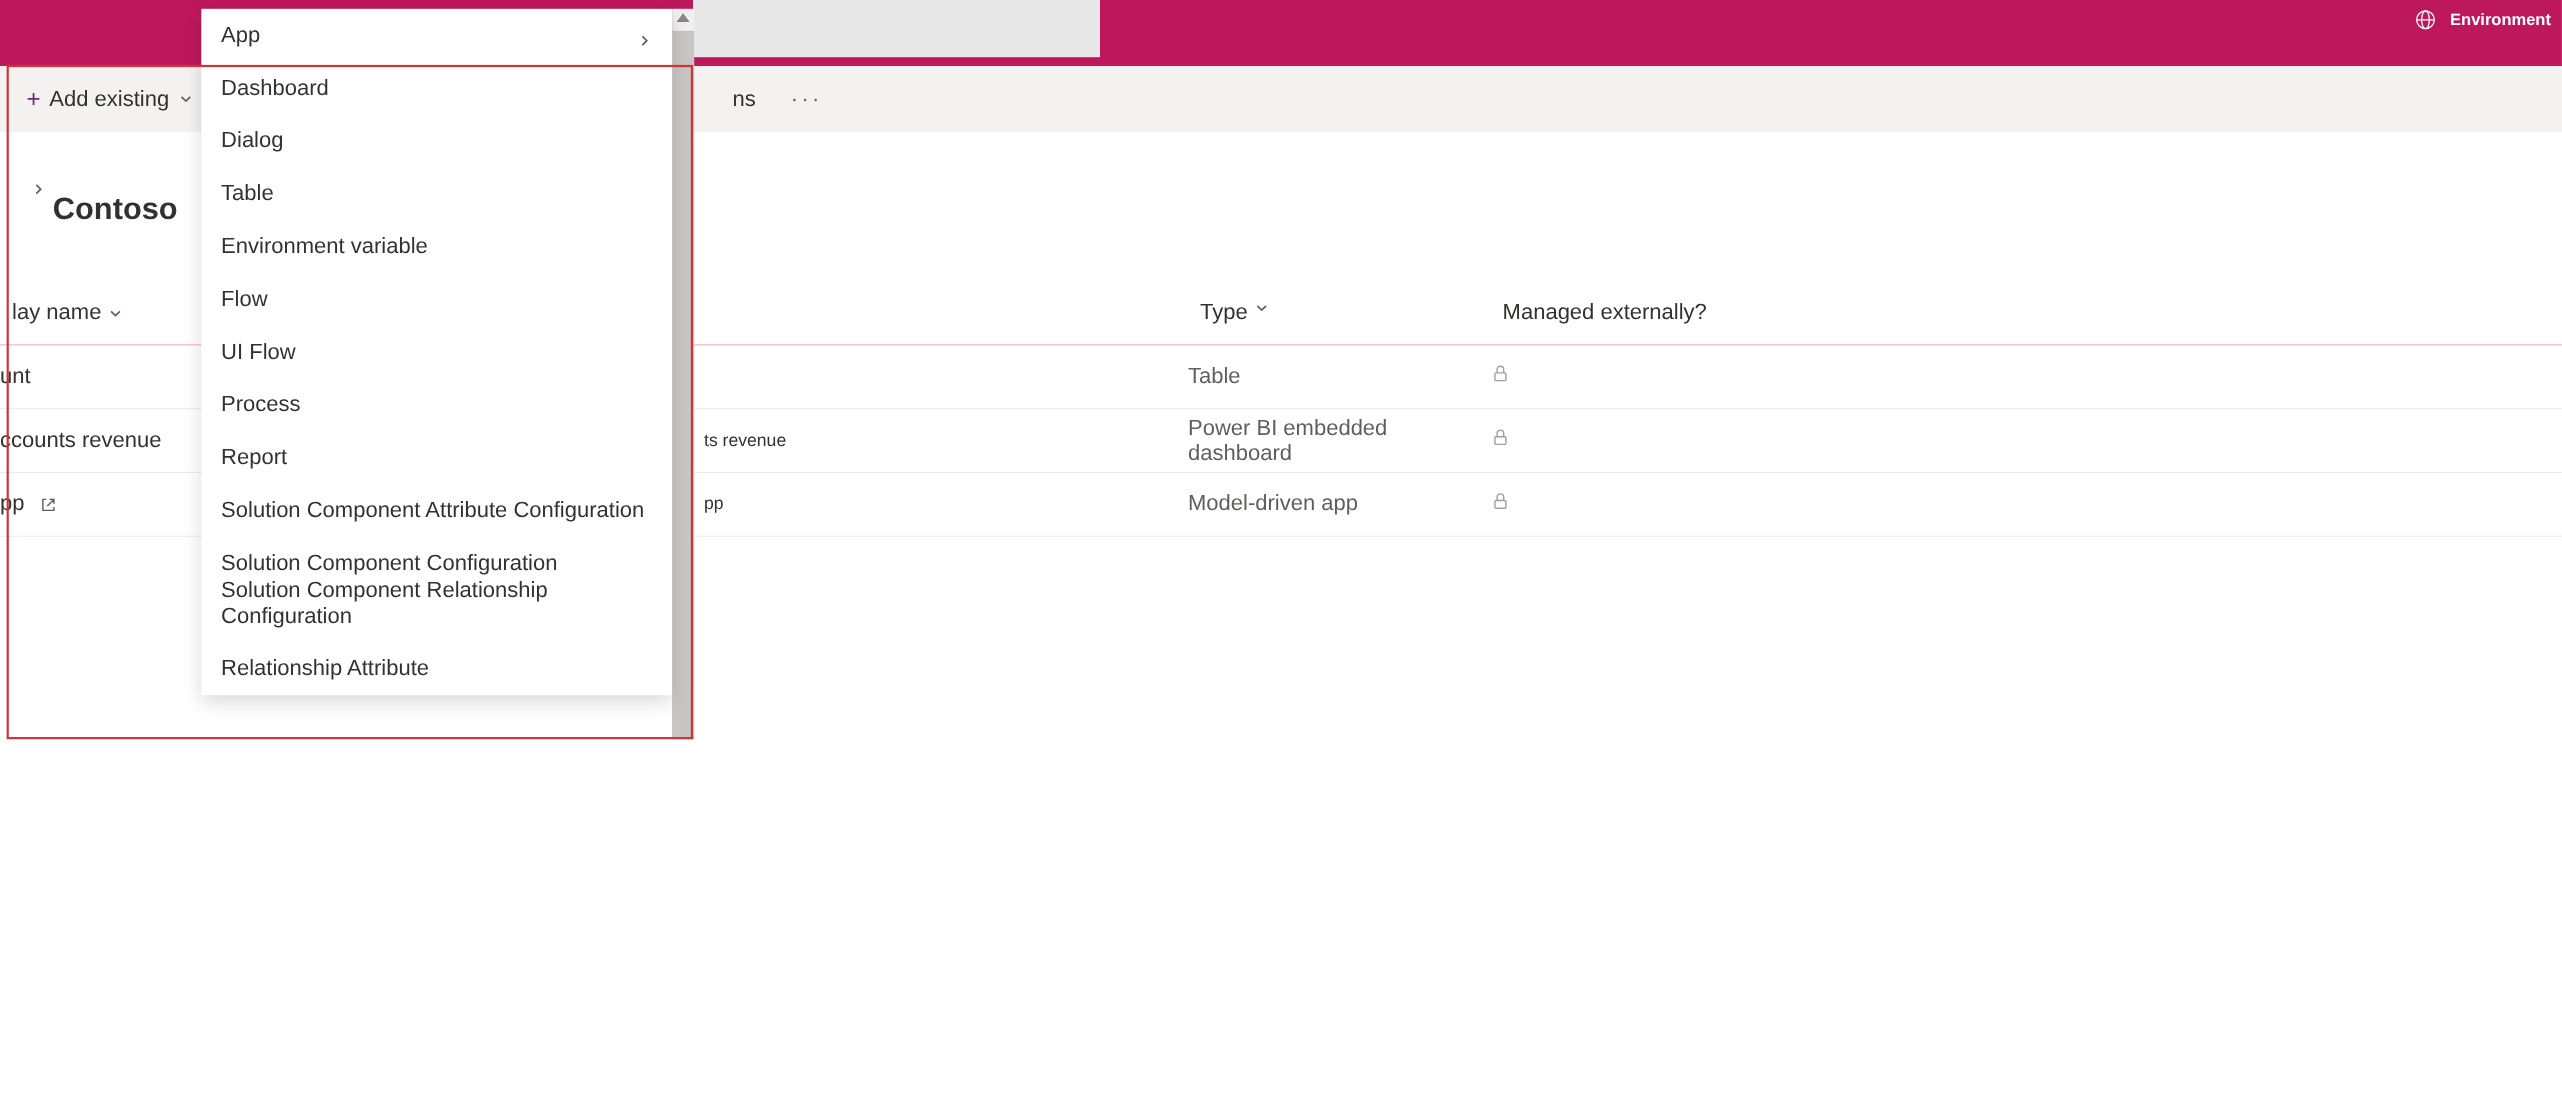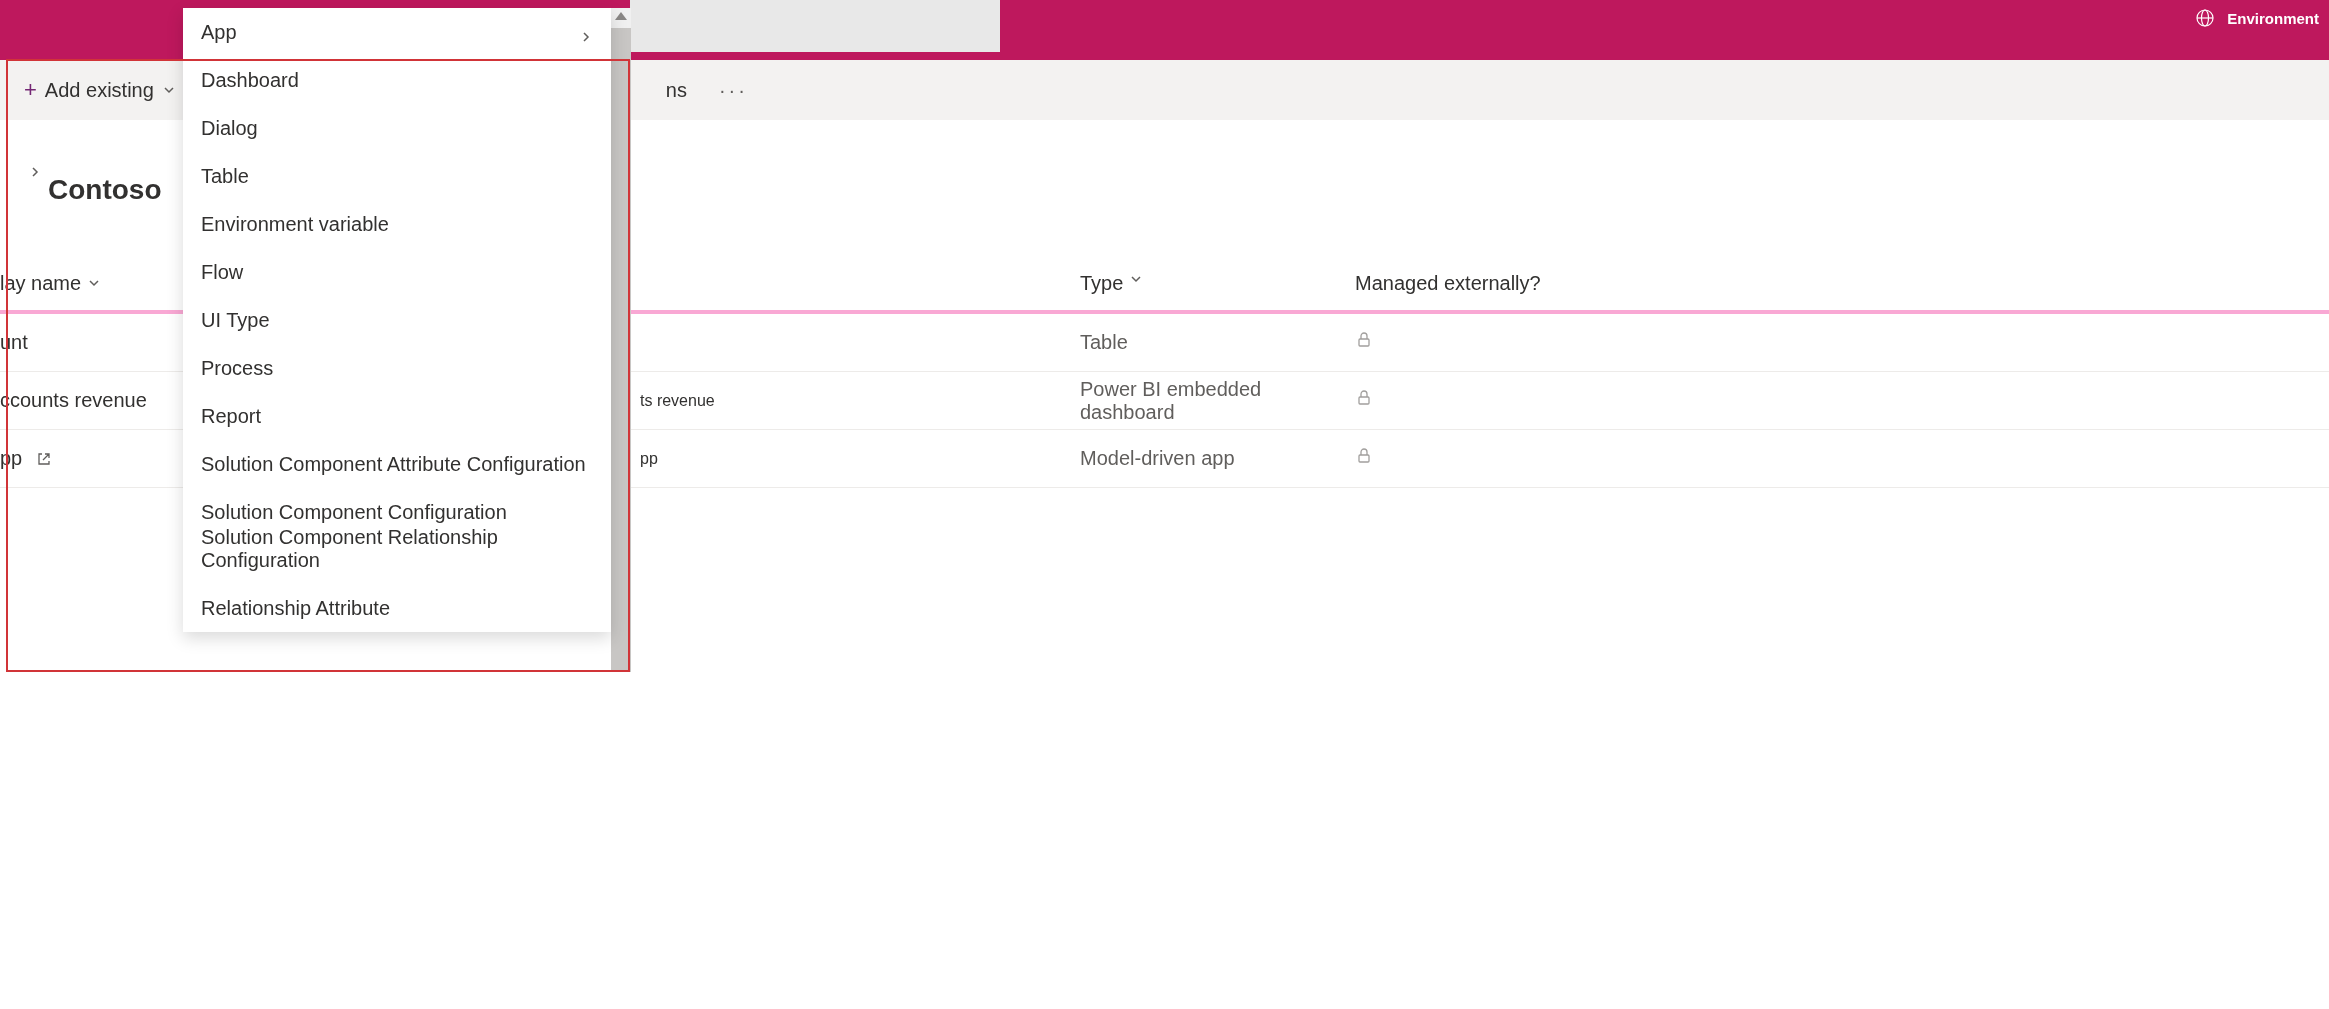--- a/index.html
+++ b/index.html
@@ -103,22 +103,22 @@
       color: #323130;
       margin-top: 36px;
     }
     .table-container {
       width: 100%;
     }
     .table-header-row {
       display: flex;
       height: 58px;
       align-items: center;
-      border-bottom: 4px solid #f9a8d4;
-      padding-left: 0;
+      border-bottom: 1px solid #f9a8d4;
+      padding-left: 11px;
     }
     .table-row {
       display: flex;
       height: 58px;
       align-items: center;
       border-bottom: 1px solid #edebe9;
     }
     .col-displayname {
       width: 640px;
       padding-left: 0;
@@ -334,21 +334,21 @@
       <div class="dropdown-item">
         <span>Table</span>
       </div>
       <div class="dropdown-item">
         <span>Environment variable</span>
       </div>
       <div class="dropdown-item">
         <span>Flow</span>
       </div>
       <div class="dropdown-item">
-        <span>UI Type</span>
+        <span>UI Flow</span>
       </div>
       <div class="dropdown-item">
         <span>Process</span>
       </div>
       <div class="dropdown-item">
         <span>Report</span>
       </div>
       <div class="dropdown-item">
         <span>Solution Component Attribute Configuration</span>
       </div>

